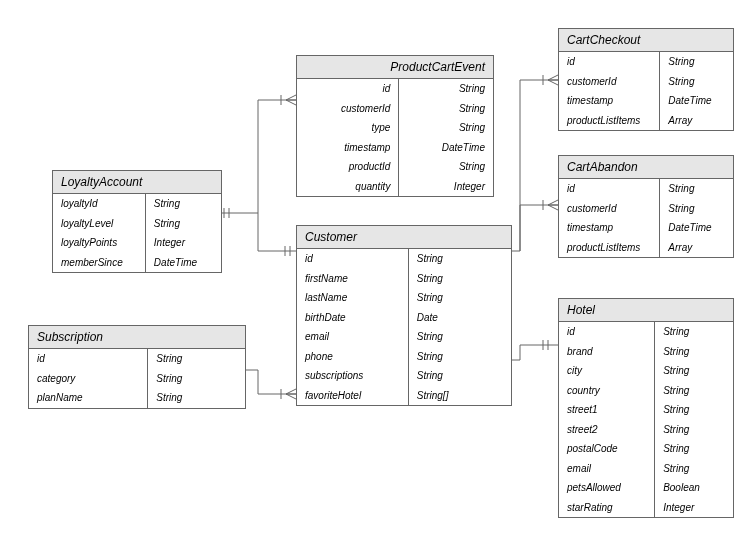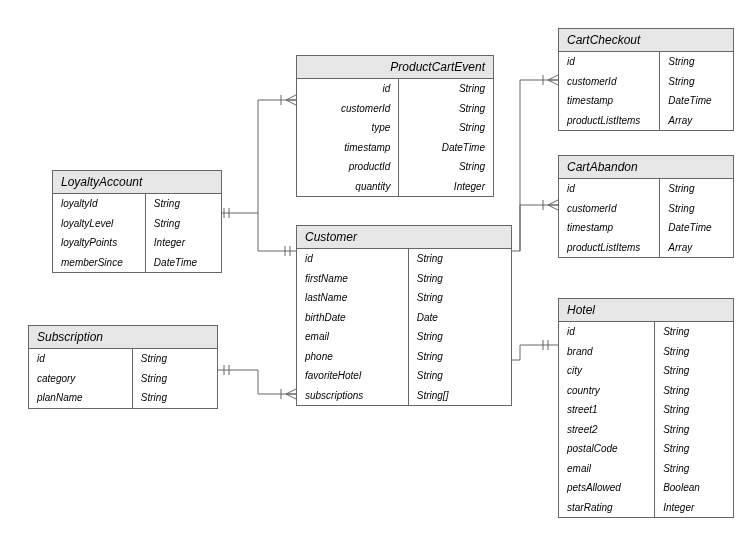--- a/index.html
+++ b/index.html
@@ -128,21 +128,21 @@
     </div>
     <div class="col" style="width:45%;">
       <div class="cell">String</div>
       <div class="cell">String</div>
       <div class="cell">Integer</div>
       <div class="cell">DateTime</div>
     </div>
   </div>
 </div>
 
-<div class="entity" style="left:28px; top:325px; width:190px;">
+<div class="entity" style="left:28px; top:325px; width:218px;">
   <div class="entity-title">Subscription</div>
   <div class="entity-body">
     <div class="col left" style="width:55%;">
       <div class="cell">id</div>
       <div class="cell">category</div>
       <div class="cell">planName</div>
     </div>
     <div class="col" style="width:45%;">
       <div class="cell">String</div>
       <div class="cell">String</div>
@@ -176,22 +176,22 @@
 <div class="entity" style="left:296px; top:225px; width:216px;">
   <div class="entity-title">Customer</div>
   <div class="entity-body">
     <div class="col left" style="width:52%;">
       <div class="cell">id</div>
       <div class="cell">firstName</div>
       <div class="cell">lastName</div>
       <div class="cell">birthDate</div>
       <div class="cell">email</div>
       <div class="cell">phone</div>
+      <div class="cell">subscriptions</div>
       <div class="cell">favoriteHotel</div>
-      <div class="cell">subscriptions</div>
     </div>
     <div class="col" style="width:48%;">
       <div class="cell">String</div>
       <div class="cell">String</div>
       <div class="cell">String</div>
       <div class="cell">Date</div>
       <div class="cell">String</div>
       <div class="cell">String</div>
       <div class="cell">String</div>
       <div class="cell">String[]</div>

